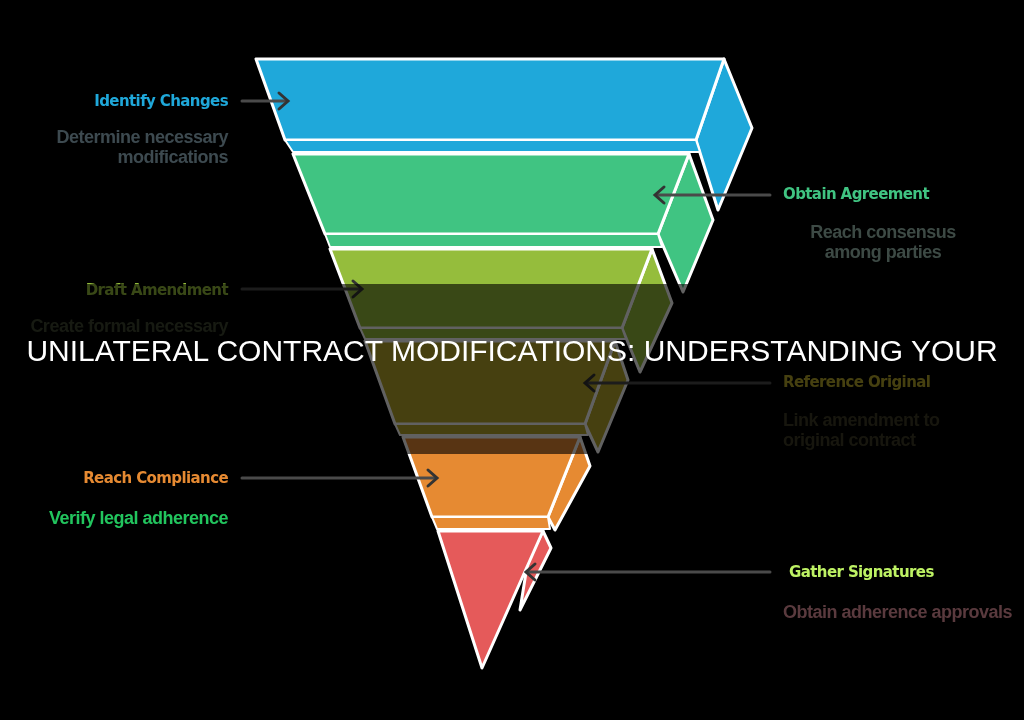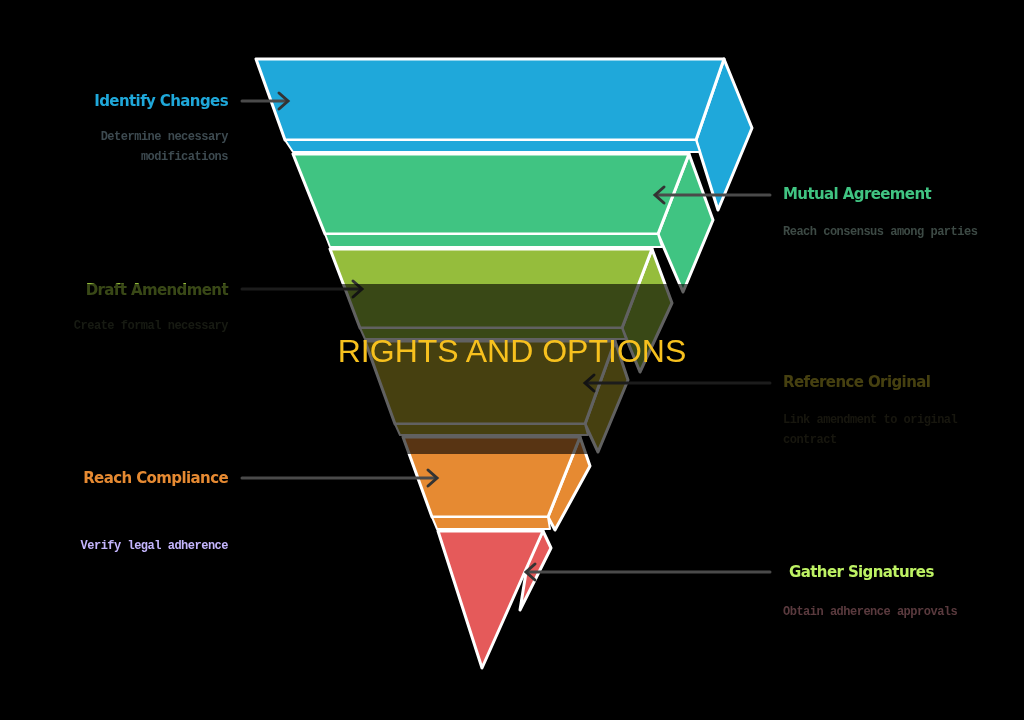--- a/index.html
+++ b/index.html
@@ -13,23 +13,23 @@
       position: absolute;
       font-family: "DejaVu Sans", sans-serif;
       font-weight: bold;
       font-size: 15px;
       letter-spacing: -0.6px;
       white-space: nowrap;
       line-height: 20px;
     }
     .sub {
       position: absolute;
-      font-family: Liberation Mono, monospace;
+      font-family: Liberation Sans, sans-serif;
       font-weight: bold;
-      font-size: 12px;
+      font-size: 18px;
       letter-spacing: -0.5px;
       line-height: 20px;
     }
     .left { text-align: right; }
     .right { text-align: left; }
     #overlay {
       position: absolute; left: 0; top: 284px; width: 1024px; height: 170px;
       background: rgba(0,0,0,0.62);
     }
     #title {
@@ -106,31 +106,31 @@
     <g>
       <line x1="770" y1="572" x2="527" y2="572"></line>
       <polyline points="535,564 526,572 535,580" stroke="#333"></polyline>
     </g>
   </g>
 </svg>
 
 <div class="label left" style="right:796px; top:91px; color:#1FA8DA;">Identify Changes</div>
 <div class="sub left" style="right:796px; top:127px; width:180px; color:#3D4A50;">Determine necessary modifications</div>
 
-<div class="label right" style="left:783px; top:184px; color:#40C482;">Mutual Agreement</div>
-<div class="sub right" style="left:783px; top:222px; width:200px; color:#3D4A45;">Reach consensus among parties</div>
+<div class="label right" style="left:783px; top:184px; color:#40C482;">Obtain Agreement</div>
+<div class="sub right" style="left:783px; top:222px; width:200px; color:#3D4A45;text-align:center;">Reach consensus among parties</div>
 
 <div class="label left" style="right:796px; top:280px; color:#95BD3C;margin-left:32px;">Draft Amendment</div>
 <div class="sub left" style="right:796px; top:316px; width:220px; color:#3D4530;">Create formal necessary</div>
 
 <div class="label right" style="left:783px; top:372px; color:#B8A92A;">Reference Original</div>
 <div class="sub right" style="left:783px; top:410px; width:215px; color:#3D3A25;">Link amendment to original contract</div>
 
 <div class="label left" style="right:796px; top:468px; color:#E68A32;">Reach Compliance</div>
-<div class="sub left" style="right:796px; top:536px; width:200px; color:#c4b5fd;">Verify legal adherence</div>
+<div class="sub left" style="right:796px; top:508px; width:200px; color:#22c55e;">Verify legal adherence</div>
 
 <div class="label right" style="left:789px; top:562px; color:#bef264;">Gather Signatures</div>
 <div class="sub right" style="left:783px; top:602px; width:230px; color:#5A3A3E;">Obtain adherence approvals</div>
 
 <div id="overlay"></div>
 <div id="title">
-  <span class="l2">RIGHTS AND OPTIONS</span>
+  <span class="l1">UNILATERAL CONTRACT MODIFICATIONS: UNDERSTANDING YOUR</span>
 </div>
 
 </body></html>

